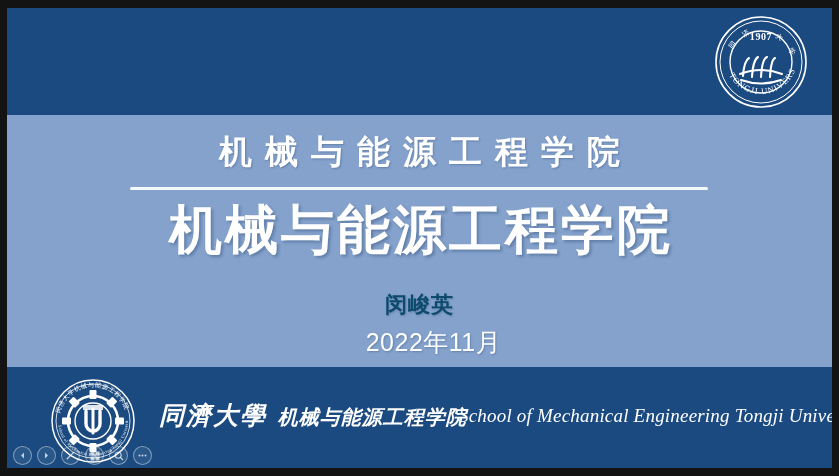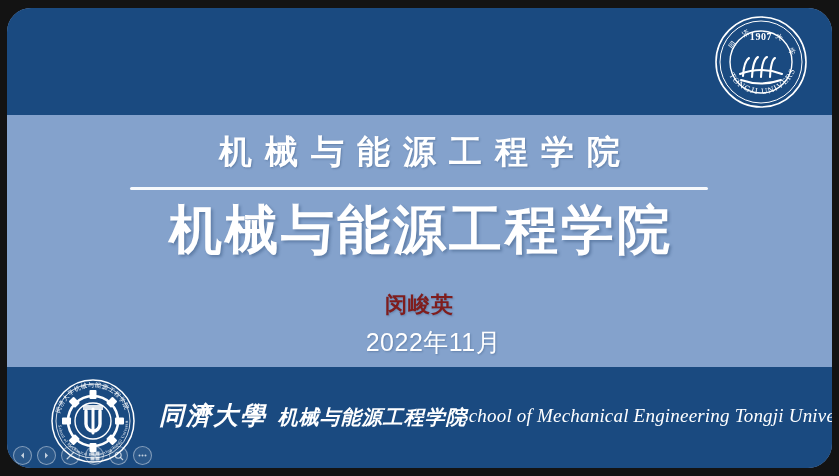--- a/index.html
+++ b/index.html
@@ -25,21 +25,20 @@
 
   
   #slide-canvas {
     position: absolute;
     left: 7px;
     top: 8px;
     width: 825px;
     height: 460px;
     background: #84a2cc;
     overflow: hidden;
-    border-radius: 24px;
   }
 
   
   #slide-header-band {
     position: absolute;
     left: 0; top: 0;
     width: 100%;
     height: 107px;
     background: #1a4a80;
   }
@@ -102,21 +101,21 @@
     line-height: 1.18;
     text-shadow: 2px 2px 3px rgba(20,50,90,.32);
   }
 
   #presenter-name {
     position: absolute;
     left: 0;
     top: 175px;
     width: 100%;
     text-align: center;
-    color: #7f1d1d;
+    color: #0c4a6e;
     font-size: 22px;
     font-weight: bold;
     letter-spacing: 1px;
     text-shadow: 1px 1px 2px rgba(20,50,90,.28);
   }
 
   #presentation-date {
     position: absolute;
     left: 0;
     top: 211px;

